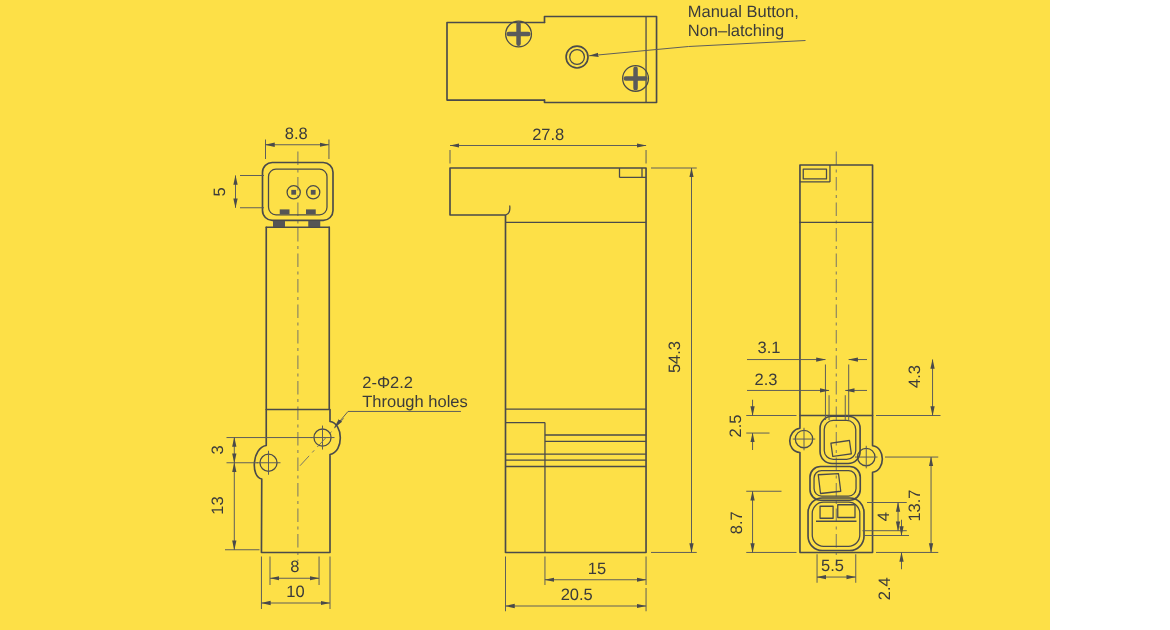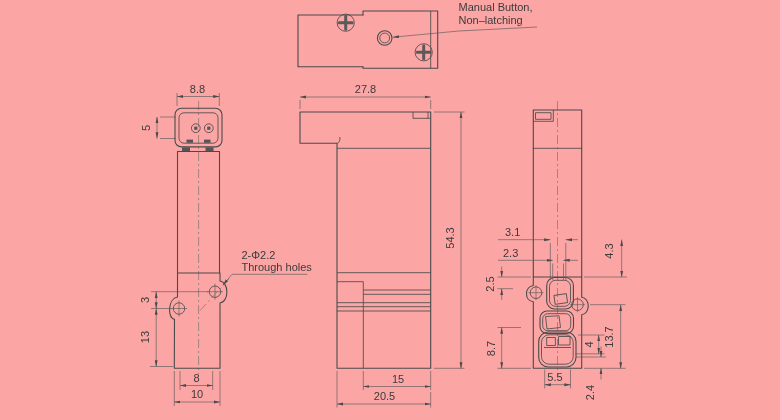--- a/index.html
+++ b/index.html
@@ -1,16 +1,16 @@
 <!DOCTYPE html>
 <html><head>
 <meta charset="utf-8">
 <style>
   html,body{margin:0;padding:0;background:#ffffff;}
-  #canvas{width:780px;height:420px;position:relative;background:#fca5a5;overflow:hidden;text-align:center;}
+  #canvas{width:700px;height:420px;position:relative;background:#fde047;overflow:hidden;text-align:center;}
   svg{display:block;}
   .ol{fill:none;stroke:#4a4a4a;stroke-width:1.1;stroke-linejoin:round;stroke-linecap:round;}
   .ol2{fill:none;stroke:#4a4a4a;stroke-width:0.85;stroke-linejoin:round;}
   .thin{fill:none;stroke:#5a5a5a;stroke-width:0.65;}
   .cl{fill:none;stroke:#6a6a6a;stroke-width:0.6;stroke-dasharray:9 3 2 3;}
   .fillDark{fill:#555555;stroke:none;}
   text.d{font-family:"Liberation Sans","DejaVu Sans",sans-serif;font-size:11px;fill:#3b3b3b;}
   text.n{font-family:"Liberation Sans","DejaVu Sans",sans-serif;font-size:11px;fill:#3b3b3b;}
   .mid{text-anchor:middle;}
 </style>

